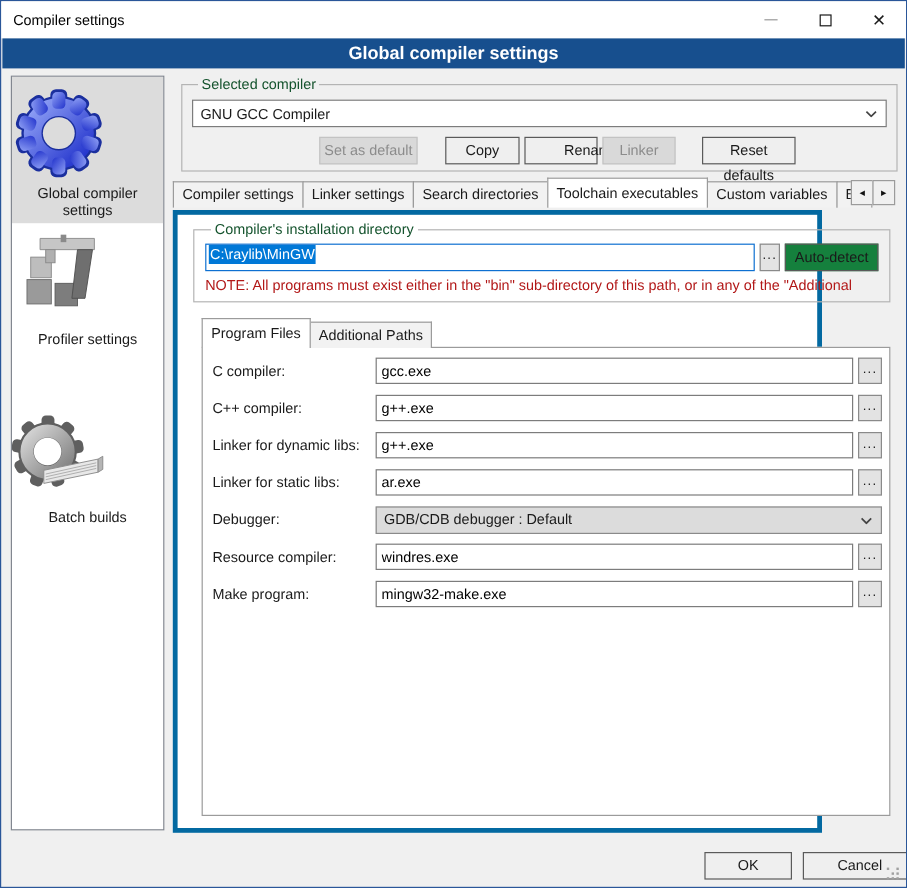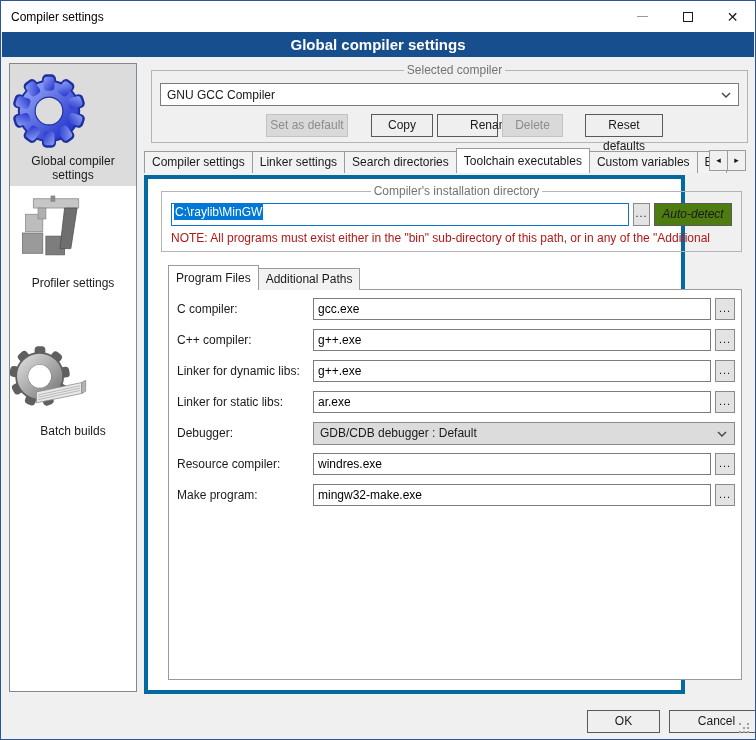--- a/index.html
+++ b/index.html
@@ -29,21 +29,21 @@
   .side-item { width:100%; text-align:center; padding-top:8px; }
   .side-item.selected { background:#dcdcdc; }
   .side-item .icon { display:block; margin:0 auto; }
   .side-item .lbl { display:block; padding:4px 6px 10px; line-height:14px; }
   .item-global { height:122px; }
   .item-profiler { height:130px; }
   .item-batch { padding-top:26px; }
 
   
   fieldset { border:1px solid #b4b4b4; }
-  legend { font-size:12px; padding:0 3px; margin-left:5px; color:#737373;text-align:center; }
+  legend { font-size:12px; padding:0 3px; margin-left:5px; color:#14532d; }
 
   .grp-selected { position:absolute; left:150px; top:62px; width:597px; height:80px; padding:0 8px 6px; }
   .combo { height:23px; background:#fff; border:1px solid #7c7c7c; display:flex; align-items:center; padding:0 6px; position:relative; }
   .combo .chev { position:absolute; right:7px; top:8px; }
   .combo-top { margin-top:6px; }
   .btnrow { position:relative; height:23px; margin-top:8px; }
   .btn { height:23px; font-size:12px; background:#efefef; border:1px solid #5a5a5a; text-align:center; line-height:21px; cursor:default; }
   .btn.disabled { background:#d9d9d9; border:1px solid #c3c3c3; color:#8c8c8c; }
   .b-setdef { position:absolute; left:106px; width:82px; }
   .b-copy   { position:absolute; left:211px; width:62px; }
@@ -59,21 +59,21 @@
   .tab-arrows { position:absolute; right:1px; bottom:2px; display:flex; z-index:5; }
   .arrow-btn { width:19px; height:21px; background:#f0f0f0; border:1px solid #9b9b9b; margin-left:-1px; font-size:9px; text-align:center; line-height:19px; color:#111; }
 
   .tabpage { position:absolute; left:143px; top:174px; width:541px; height:519px; background:#fff; border:4px solid #0369a1; z-index:2; }
 
   .grp-dir { position:absolute; left:13px; top:5px; width:581px; padding:0 9px 6px; }
   .dir-row { display:flex; margin-top:5px; gap:4px; }
   .textbox { flex:1; height:23px; background:#fff; border:1px solid #0e70d1; display:flex; align-items:flex-start; padding:0 2px; overflow:hidden; }
   .sel-text { background:#0078d7; color:#fff; padding:1px 1px; white-space:pre; }
   .btn-sm { width:17px; height:23px; background:#e3e3e3; border:1px solid #8a8a8a; font-size:11px; line-height:19px; text-align:center; letter-spacing:1px; }
-  .btn-auto { width:78px; height:23px; background:#4d7c0f; border:1px solid #5a5a5a; font-size:12px; line-height:21px; text-align:center;font-style:italic; }
+  .btn-auto { width:78px; height:23px; background:#15803d; border:1px solid #5a5a5a; font-size:12px; line-height:21px; text-align:center; }
   .note { margin-top:5px; color:#b21818; white-space:nowrap; overflow:hidden; }
 
   
   .subtabbar { position:absolute; left:20px; top:87px; height:24px; display:flex; align-items:flex-end; z-index:3; }
   .subpage { position:absolute; left:20px; top:110px; width:574px; height:391px; background:#fff; border:1px solid #9b9b9b; padding:8px 6px 0 8px; z-index:2; }
 
   .frow { display:flex; align-items:center; height:22px; margin-bottom:9px; }
   .frow .flabel { width:130px; flex:none; margin-right:6px; }
   .frow input[type=text] { flex:1; height:22px; border:1px solid #7c7c7c; background:#fff; font-family:"Liberation Sans",sans-serif; font-size:12px; padding:0 4px; outline:none; }
   .frow .browse { flex:none; width:20px; height:22px; margin-left:4px; background:#e3e3e3; border:1px solid #8a8a8a; font-size:11px; line-height:18px; text-align:center; letter-spacing:1px; }
@@ -217,21 +217,21 @@
       <span class="chev chevron">
         <svg width="10" height="6" viewBox="0 0 10 6">
             <polyline points="1,1 5,5 9,1" fill="none" stroke="#444" stroke-width="1.4"></polyline>
           </svg>
       </span>
     </div>
     <div class="btnrow">
       <div class="btn disabled b-setdef">Set as default</div>
       <div class="btn b-copy">Copy</div>
       <div class="btn b-rename">Rename</div>
-      <div class="btn disabled b-delete">Delete</div>
+      <div class="btn disabled b-delete">Linker</div>
       <div class="btn b-reset">Reset defaults</div>
     </div>
   </fieldset>
 
   <div class="tabbar">
     <div class="tab">Compiler settings</div>
     <div class="tab">Linker settings</div>
     <div class="tab">Search directories</div>
     <div class="tab active">Toolchain executables</div>
     <div class="tab">Custom variables</div>

